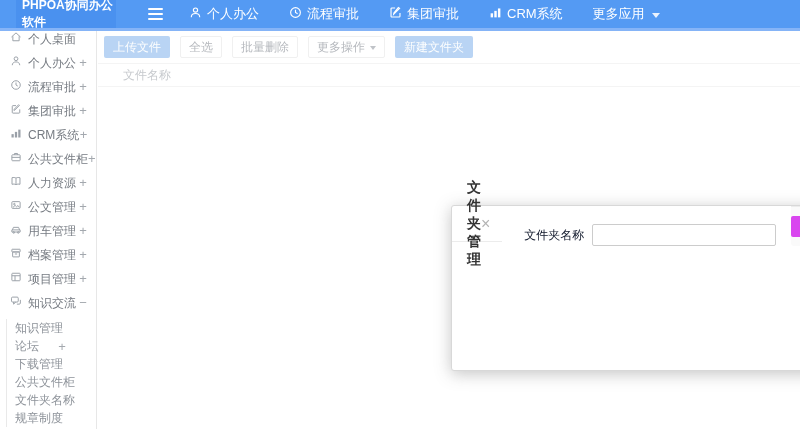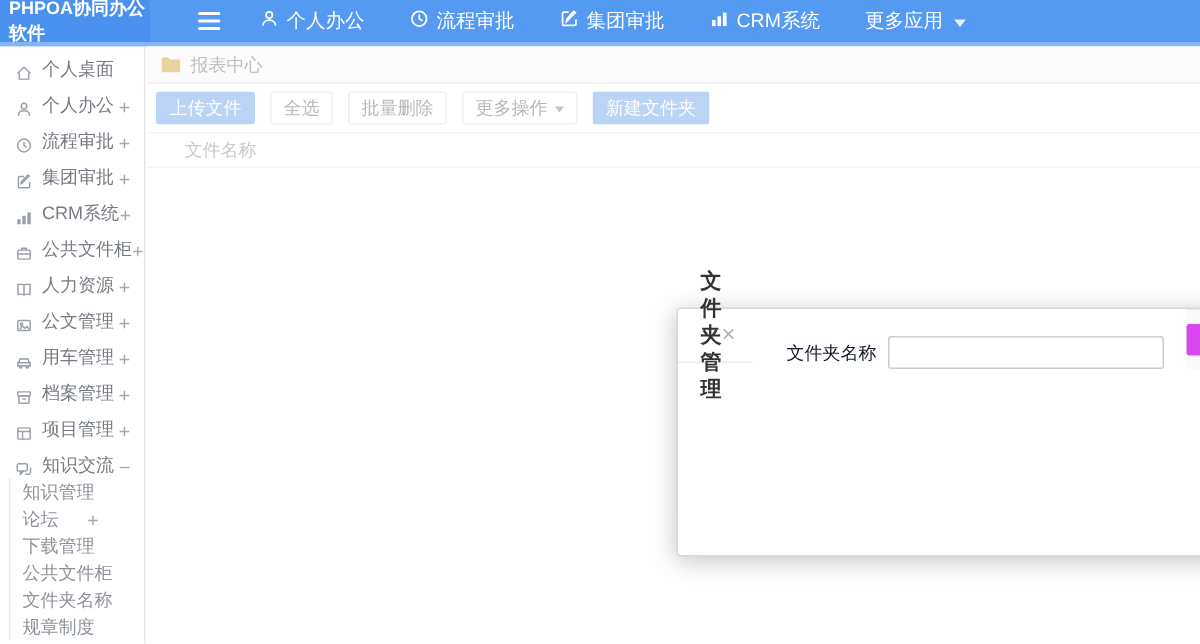--- a/index.html
+++ b/index.html
@@ -2,35 +2,35 @@
 <html><head>
 <meta charset="utf-8">
 <style>
   * { margin:0; padding:0; box-sizing:border-box; }
   html,body { width:800px; height:429px; overflow:hidden;
     font-family:"Liberation Sans","DejaVu Sans",sans-serif; background:#fff; }
   .app { position:relative; width:800px; height:429px; }
 
   
   .navbar { position:absolute; left:0; top:0; width:800px; height:31px;
-    background:#549af3; border-bottom:3px solid #85b4f7; display:flex; align-items:stretch; }
+    background:#549af3; border-bottom:3px solid #85b4f7; display:flex; align-items:stretch;padding-left:16px; }
   .logo { width:100px; background:#4a91ef; color:#ffffff; font-size:12px; font-weight:bold;
     display:flex; align-items:center; padding-left:6px; letter-spacing:0; }
   .nav-right { display:flex; align-items:center; margin-left:32px; }
   .hamburger { margin-right:26px; display:flex; align-items:center; cursor:pointer; }
   .nav-item { display:flex; align-items:center; color:#fff; font-size:13px;
     margin-right:30px; cursor:pointer; }
   .nav-item svg { margin-right:5px; }
   .caret { width:0; height:0; border-left:4px solid transparent; border-right:4px solid transparent;
     border-top:5px solid #eaf2fd; margin-left:7px; margin-top:2px; }
 
   
   .sidebar { position:absolute; left:0; top:31px; width:97px; height:398px;
     background:#fff; border-right:1px solid #e7e7e7; }
-  .s-item { height:24px; display:flex; align-items:flex-end; padding:0 8px 0 10px;
+  .s-item { height:24px; display:flex; align-items:flex-start; padding:0 8px 0 10px;
     color:#767b82; font-size:12px; cursor:pointer; }
   .s-item .s-ico { display:flex; align-items:center; margin-right:6px; color:#9aa0a8; }
   .s-lab { flex:1; white-space:nowrap; }
   .s-plus { color:#a3a8ae; font-size:13px; width:10px; text-align:center; }
   .submenu { margin-left:6px; border-left:1px solid #e9e9e9; }
   .sub-item { height:18px; display:flex; align-items:center; padding-left:8px;
     color:#8e939a; font-size:12px; cursor:pointer; }
   .sub-item .s-plus { margin-left:18px; }
 
   
@@ -261,26 +261,20 @@
       <div class="sub-item">
         <span>文件夹名称</span>
       </div>
       <div class="sub-item">
         <span>规章制度</span>
       </div>
     </div>
   </div>
 
   <div class="content">
-    <div class="breadcrumb">
-      <svg width="14" height="12" viewBox="0 0 16 13">
-          <path fill="#e9d29d" d="M1 2.2C1 1.5 1.5 1 2.2 1h3.6l1.4 1.6h6.6c.7 0 1.2.5 1.2 1.2v7.4c0 .7-.5 1.2-1.2 1.2H2.2C1.5 12.4 1 11.9 1 11.2z"></path>
-        </svg>
-      <span>报表中心</span>
-    </div>
     <div class="toolbar">
       <span class="btn btn-blue">上传文件</span>
       <span class="btn btn-plain">全选</span>
       <span class="btn btn-plain">批量删除</span>
       <span class="btn btn-plain">
         <span>更多操作</span>
         <span class="caret-gray"></span>
       </span>
       <span class="btn btn-blue">新建文件夹</span>
     </div>

